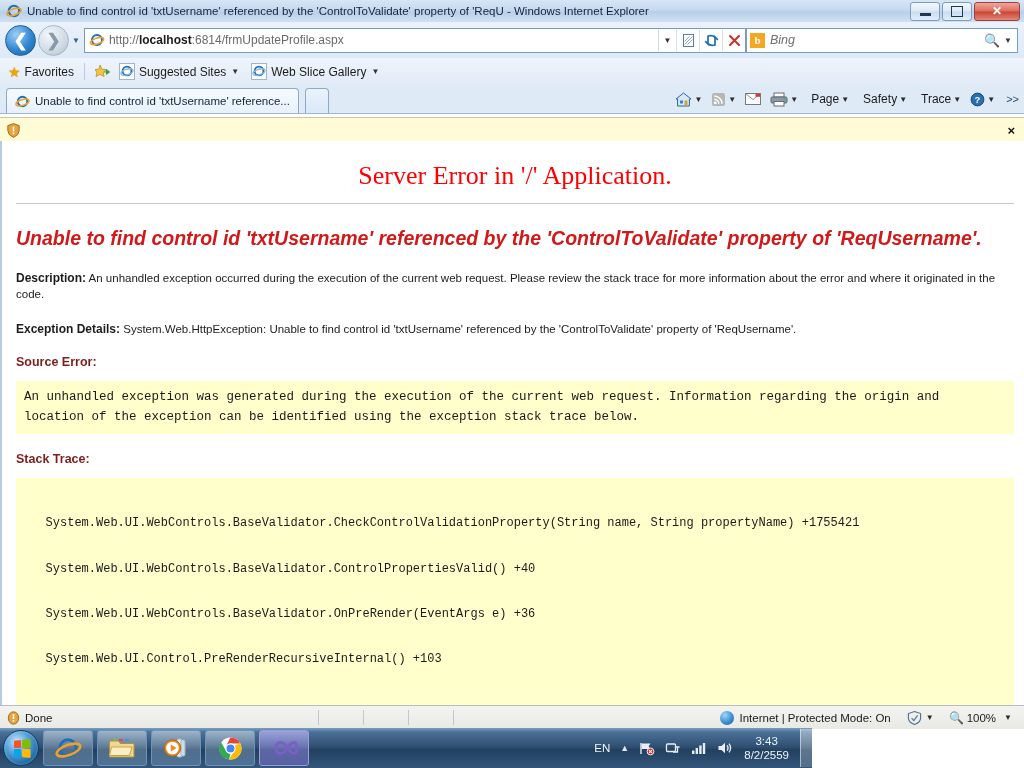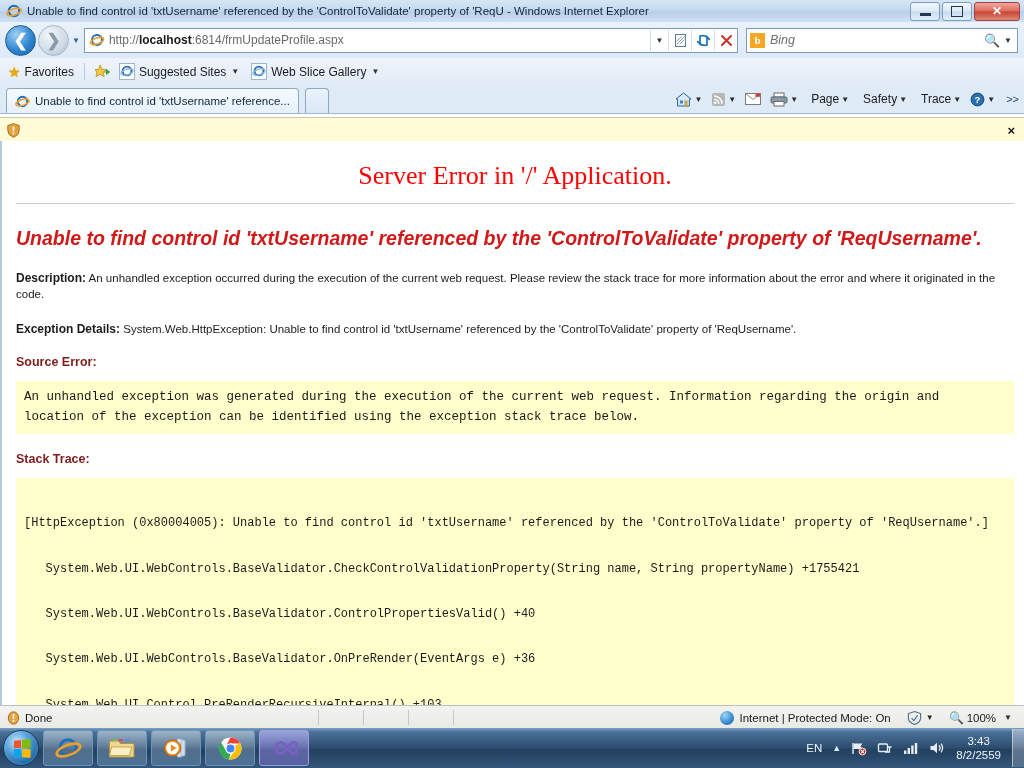--- a/index.html
+++ b/index.html
@@ -63,21 +63,21 @@
     margin-left: 2px;
     background: radial-gradient(circle at 35% 30%, #f2f7fb 0%, #cfdbe6 60%, #adbcc9 100%);
     border: 1px solid #a8b8c6; color: #8a99a8;
   }
   .recent-arrow {
     margin: 0 4px 0 3px; font-size: 8px; color: #2c5f8e; flex: none;
   }
   .addrbar {
     flex: 1; height: 23px; background: #ffffff;
     border: 1px solid #7a9cc0; display: flex; align-items: center;
-    margin-right: 8px; min-width: 0;
+    margin-right: 0; min-width: 0;
   }
   .addr-icon {
     width: 16px; height: 16px; margin: 0 4px 0 4px; flex: none; position: relative;
   }
   .addr-url {
     flex: 1; font-size: 12px; color: #6a6a6a; white-space: nowrap;
     overflow: hidden; text-overflow: ellipsis;
   }
   .addr-url b { color: #1a1a1a; font-weight: bold; }
   .addr-drop {
@@ -222,21 +222,21 @@
     margin-right: 5px;
   }
   .zone { white-space: nowrap; }
   .st-right { display: flex; align-items: center; margin-left: auto; margin-right: 6px; }
   .st-prot { width: 15px; height: 14px; position: relative; margin-right: 2px;}
   .zoom-mag { color: #1d6fb8; font-size: 12px; margin: 0 2px 0 10px; }
   .zoom-val { font-weight: normal; }
 
   
   .taskbar {
-    position: absolute; left: 0; top: 728px; width: 1024px; height: 40px;
+    position: absolute; left: 0; top: 728px; width: 812px; height: 40px;
     background: linear-gradient(to bottom, #5b7fa6 0%, #3d6287 8%, #24405e 52%, #1b3characters 53%, #2b4a6b 100%);
     background: linear-gradient(to bottom, #7ba0c4 0%, #4b7197 10%, #2c4c6e 50%, #22405f 54%, #33567a 100%);
     display: flex; align-items: center;
   }
   .startorb {
     width: 34px; height: 34px; border-radius: 50%; margin-left: 3px; flex:none;
     background: radial-gradient(circle at 38% 32%, #cfe9fb 0%, #5aa6e0 35%, #1e6ba8 70%, #0d3f6d 100%);
     border: 1px solid #123c63;
     display: flex; align-items: center; justify-content: center;
     box-shadow: 0 0 3px rgba(255,255,255,0.45) inset;
@@ -468,21 +468,20 @@
 
       <div class="para">
         <b>Exception Details:</b><span class="small"> System.Web.HttpException: Unable to find control id 'txtUsername' referenced by the 'ControlToValidate' property of 'ReqUsername'.</span>
       </div>
 
       <div class="sec-head">Source Error:</div>
       <div class="codebox">An unhandled exception was generated during the execution of the current web request. Information regarding the origin and location of the exception can be identified using the exception stack trace below.</div>
 
       <div class="sec-head">Stack Trace:</div>
       <div class="tracebox">
-        <div class="trace-line">[HttpException (0x80004005): Unable to find control id 'txtUsername' referenced by the 'ControlToValidate' property of 'ReqUsername'.]</div>
         <div class="trace-line">   System.Web.UI.WebControls.BaseValidator.CheckControlValidationProperty(String name, String propertyName) +1755421</div>
         <div class="trace-line">   System.Web.UI.WebControls.BaseValidator.ControlPropertiesValid() +40</div>
         <div class="trace-line">   System.Web.UI.WebControls.BaseValidator.OnPreRender(EventArgs e) +36</div>
         <div class="trace-line">   System.Web.UI.Control.PreRenderRecursiveInternal() +103</div>
         
         
         
         
       </div>
 

